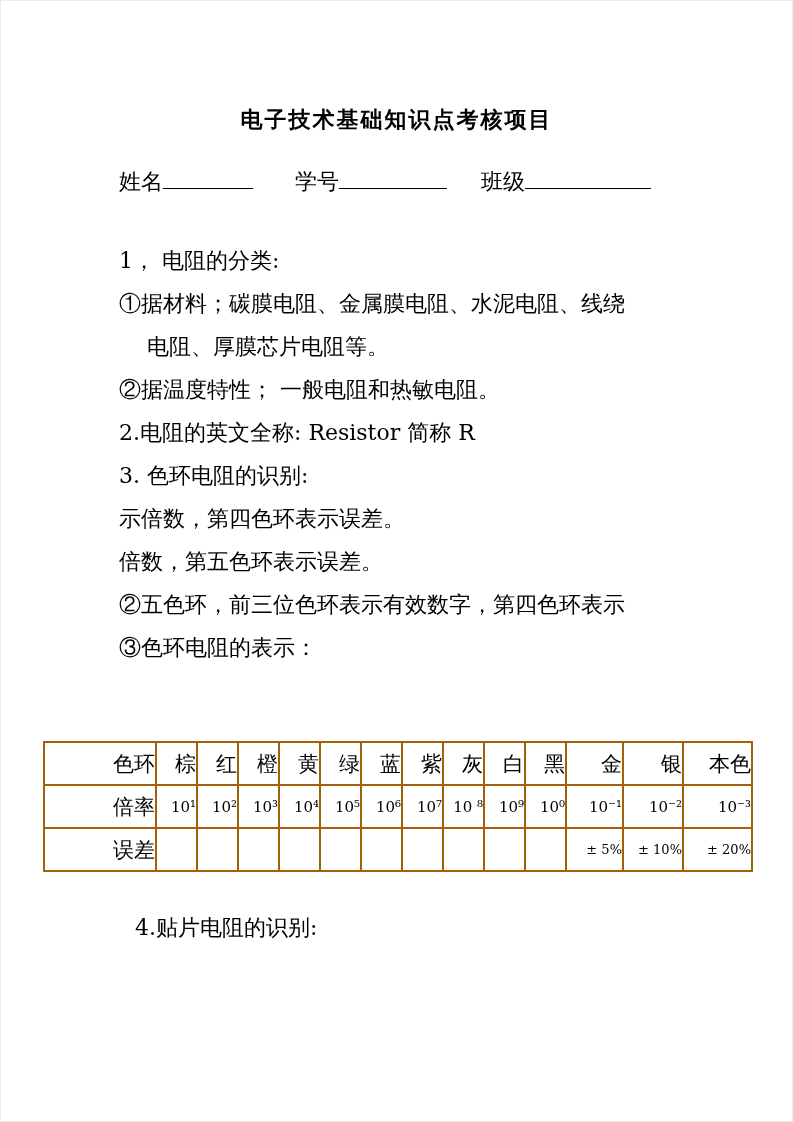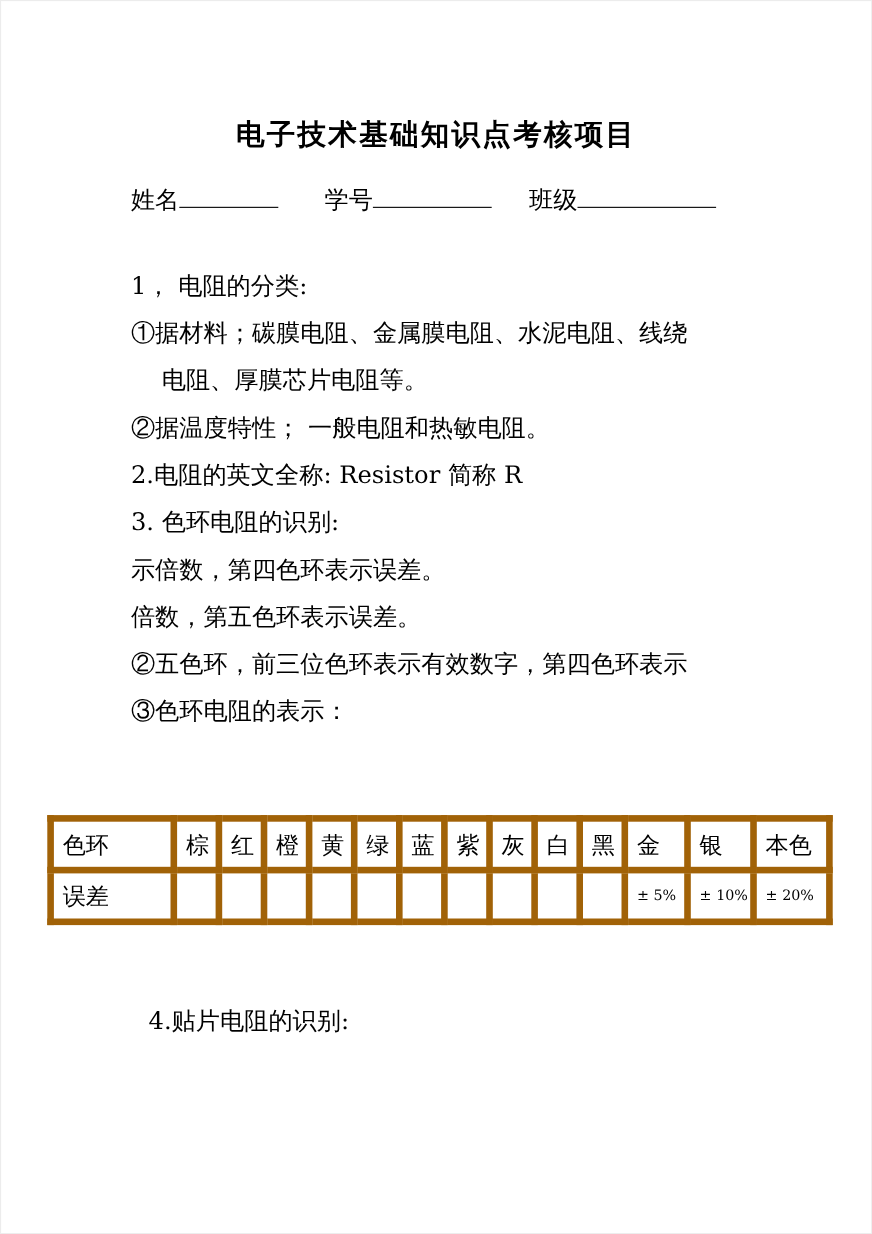--- a/index.html
+++ b/index.html
@@ -18,21 +18,21 @@
     border: 1px solid #ececec;
     overflow: hidden;
   }
   .title {
     position: absolute;
     top: 104px;
     left: 0;
     width: 100%;
     margin: 0;
     text-align: center;
-    font-size: 26px;
+    font-size: 22px;
     font-weight: bold;
     letter-spacing: 2px;
   }
   .fields {
     position: absolute;
     top: 166px;
     left: 118px;
     font-size: 22px;
     white-space: nowrap;
   }
@@ -63,25 +63,25 @@
   .body-text p.indent { padding-left: 28px; }
   .color-table {
     position: absolute;
     top: 740px;
     left: 42px;
     width: 708px;
     border-collapse: collapse;
     table-layout: fixed;
   }
   .color-table td {
-    border: 6px solid #a16207;
+    border: 2px solid #a16207;
     padding: 0 0 0 8px;
     height: 41px;
     vertical-align: middle;
-    text-align: left;
+    text-align: right;
     overflow: hidden;
   }
   .color-table td.hdr { font-size: 21px; }
   .color-table td.lbl { font-size: 21px; }
   .color-table td.digits { font-size: 20px; }
   .color-table td.mult { font-size: 15px; font-family: "DejaVu Serif", serif; }
   .color-table td.err { font-size: 13px; }
   col.c-label { width: 112px; }
   col.c-n { width: 41px; }
   col.c-gold { width: 57px; }
@@ -138,20 +138,36 @@
           <td class="hdr">蓝</td>
           <td class="hdr">紫</td>
           <td class="hdr">灰</td>
           <td class="hdr">白</td>
           <td class="hdr">黑</td>
           <td class="hdr">金</td>
           <td class="hdr">银</td>
           <td class="hdr">本色</td>
         </tr>
         <tr>
+          <td class="lbl">倍率</td>
+          <td class="mult">10¹</td>
+          <td class="mult">10²</td>
+          <td class="mult">10³</td>
+          <td class="mult">10⁴</td>
+          <td class="mult">10⁵</td>
+          <td class="mult">10⁶</td>
+          <td class="mult">10⁷</td>
+          <td class="mult">10 ⁸</td>
+          <td class="mult">10⁹</td>
+          <td class="mult">10⁰</td>
+          <td class="mult">10⁻¹</td>
+          <td class="mult">10⁻²</td>
+          <td class="mult">10⁻³</td>
+        </tr>
+        <tr>
           <td class="lbl">误差</td>
           <td class="err"></td>
           <td class="err"></td>
           <td class="err"></td>
           <td class="err"></td>
           <td class="err"></td>
           <td class="err"></td>
           <td class="err"></td>
           <td class="err"></td>
           <td class="err"></td>

